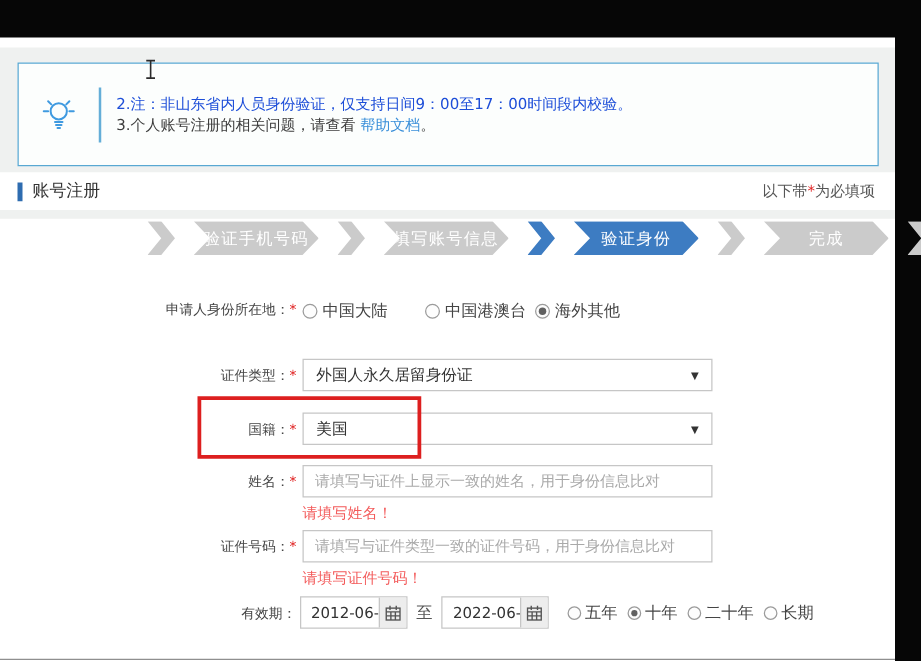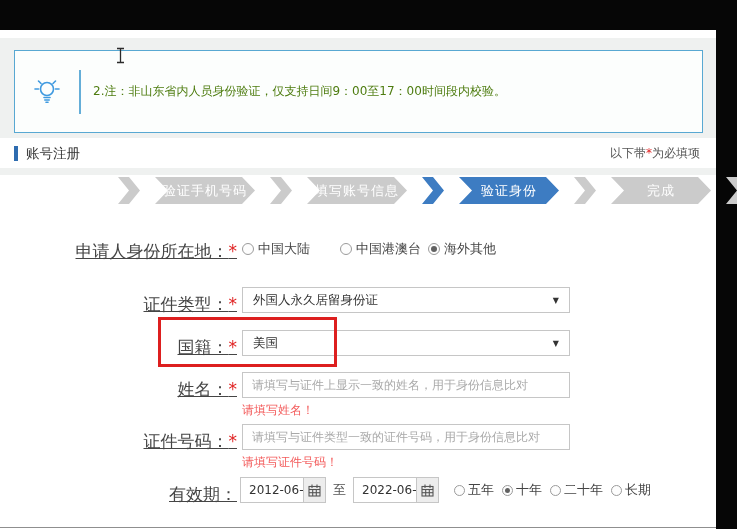--- a/index.html
+++ b/index.html
@@ -25,21 +25,21 @@
   .notice {
     left: 14px; top: 50px; width: 689px; height: 83px;
     background: #fcfefd;
     border: 1px solid #58a8d2;
     display: flex; align-items: center;
   }
   .bulb-wrap { width: 64px; display: flex; justify-content: center; }
   .notice-vdiv { width: 2px; height: 44px; background: #64aed8; }
   .notice-lines { padding-left: 12px; font-size: 12px; line-height: 17px; }
   .nline1 { color: #3c3c3c; }
-  .nline2 { color: #4d7c0f; }
+  .nline2 { color: #1d4ed8; }
   .nline3 { color: #3c3c3c; }
   .help-link { color: #3a8fd9; text-decoration: none; cursor: pointer; }
 
   .ibeam { left: 115px; top: 47px; }
 
   
   .header-bar { left: 0; top: 138px; width: 716px; height: 30px; background: #fff; padding-left: 16px; }
   .accent-bar { left: 14px; top: 8px; width: 4px; height: 15px; background: #2e6cb0; position: absolute; }
   .section-title { position: absolute; left: 26px; top: 0; line-height: 30px; font-size: 13.5px; color: #333; }
   .required-note { position: absolute; right: 16px; top: 0; line-height: 30px; font-size: 12px; color: #555; }
@@ -58,21 +58,21 @@
     clip-path: polygon(0 0, calc(100% - 13px) 0, 100% 50%, calc(100% - 13px) 100%, 0 100%, 13px 50%);
     display: flex; align-items: center; justify-content: center;
     color: #ffffff; font-size: 13px; letter-spacing: 1px;
   }
   .chev.active, .step-arrow.active { background: #3d7cc2; }
 
   
   .row { position: absolute; left: 0; width: 716px; }
   .lbl {
     position: absolute; left: 0; width: 237px;
-    text-align: right; font-size: 17px; color: #454545; text-decoration: underline;
+    text-align: right; font-size: 11px; color: #454545;
   }
   .field { position: absolute; left: 242px; }
 
   .radio-row { display: flex; align-items: center; font-size: 13px; color: #454545; }
   .radio { display: inline-flex; align-items: center; cursor: pointer; }
   .rb {
     width: 12px; height: 12px; border-radius: 50%;
     border: 1px solid #9b9b9b; background: #fdfdfd; margin-right: 4px;
     display: inline-block; position: relative; flex: 0 0 auto;
   }
@@ -138,20 +138,21 @@
       <line x1="7.5" y1="5" x2="10" y2="7.5"></line>
       <line x1="24.5" y1="5" x2="22" y2="7.5"></line>
       <line x1="13" y1="21.5" x2="19" y2="21.5"></line>
       <line x1="13.8" y1="24" x2="18.2" y2="24"></line>
       <line x1="15" y1="26.3" x2="17" y2="26.3"></line>
     </svg>
   </div>
   <div class="notice-vdiv"></div>
   <div class="notice-lines">
     <div class="nline2">2.注：非山东省内人员身份验证，仅支持日间9：00至17：00时间段内校验。</div>
+    <div class="nline3"><span>3.个人账号注册的相关问题，请查看 </span><a class="help-link">帮助文档</a><span>。</span></div>
   </div>
 </div>
 
 <div class="abs ibeam">
   <svg width="11" height="17" viewBox="0 0 11 17" stroke="#2b2b2b" stroke-width="1.3" fill="none">
     <path d="M2 1.5 H9 M5.5 1.5 V15.5 M2 15.5 H9"></path>
   </svg>
 </div>
 
 <div class="abs header-bar">

